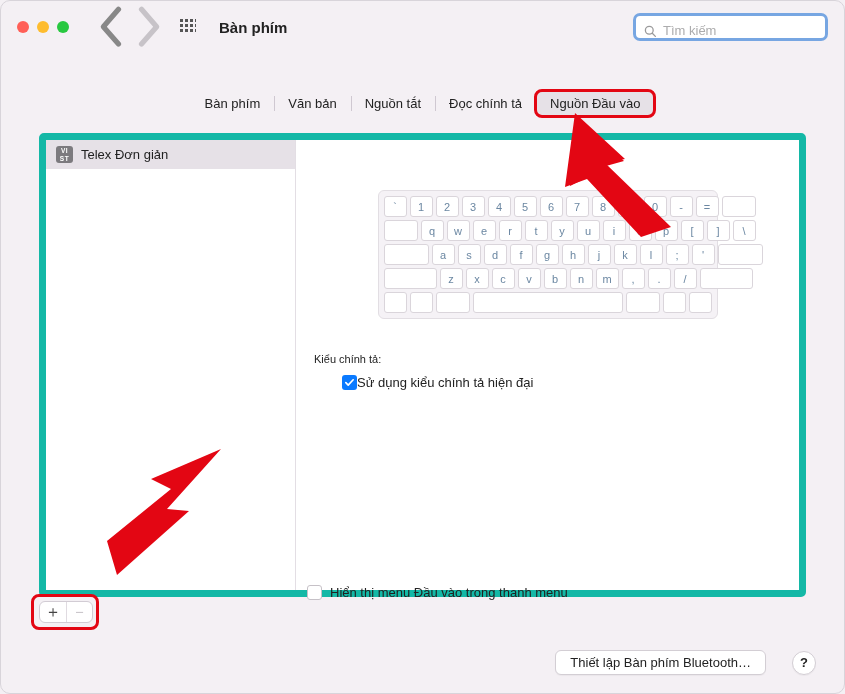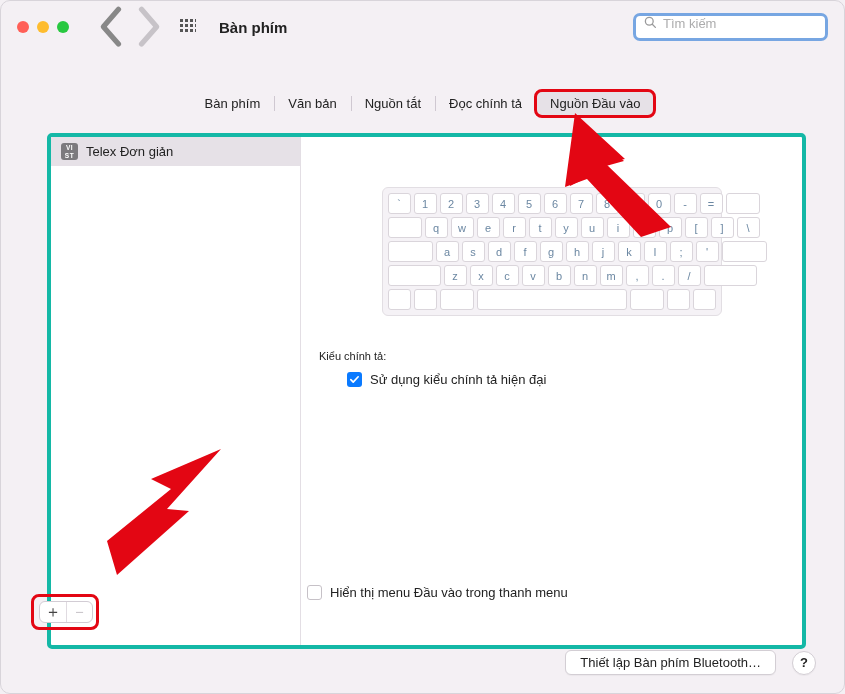--- a/index.html
+++ b/index.html
@@ -33,21 +33,21 @@
   }
   .navbtn.fwd { color: #c7c3c8; }
   .gridicon {
     width: 26px; height: 26px; display: flex; align-items:center; justify-content:center;
     margin: 0 8px 0 4px;
   }
   .gridicon svg { width: 16px; height: 16px; }
   .title { font-size: 15px; font-weight: 600; }
   .spacer { flex: 1; }
   .searchwrap {
-    display: flex; align-items: flex-start;
+    display: flex; align-items: flex-end;
     width: 195px; height: 28px;
     border: 3px solid #77a6e2;
     border-radius: 7px;
     background: #fff;
     padding: 0 8px;
     gap: 6px;
   }
   .searchwrap svg { width: 13px; height: 13px; flex: none; }
   .searchwrap input {
     border: none; outline: none; flex: 1; font-size: 13px;
@@ -72,24 +72,23 @@
     background: #e6e1e7; border-radius: 6px;
   }
   .tab.active + .tab::before,
   .tab.active::before { display: none; }
   .tab.highlight {
     outline: 3px solid #e30613; outline-offset: -1px; border-radius: 6px;
   }
 
   
   .frame {
-    position: absolute; left: 38px; right: 38px; top: 132px; height: 516px;
-    background: #fff; border: 4px solid #14b8a6; border-radius: 5px;
+    position: absolute; left: 38px; right: 38px; top: 132px; height: 464px;
+    background: #fff; border: 7px solid #14b8a6; border-radius: 5px;
     display: flex;
-    margin-left: 8px;
   }
   .leftcol {
     width: 250px; border-right: 1px solid #e3dee4; position: relative;
   }
   .listitem {
     display: flex; align-items: center; gap: 8px;
     padding: 6px 10px;
     background: #e6e1e7;
     font-size: 13px;
   }
@@ -116,21 +115,21 @@
     padding: 0 3px;
   }
   .key.wide15 { min-width: 34px; }
   .key.wide20 { min-width: 45px; }
   .key.wide25 { min-width: 53px; }
   .key.space { flex: 1; }
   .key.blank { color: transparent; }
 
   
   .spellhdr { margin-top: 34px; font-size: 11px; }
-  .spellrow { margin-top: 10px; display: flex; align-items: center; gap: 8px; padding-left: 28px; }
+  .spellrow { margin-top: 10px; display: flex; align-items: center; gap: 0; padding-left: 28px; }
   .chk {
     width: 15px; height: 15px; border-radius: 3px; background: #0a7aff;
     display: flex; align-items: center; justify-content: center;
   }
   .chk svg { width: 11px; height: 11px; }
 
   
   .addrm {
     position: absolute; left: 38px; top: 600px;
     display: flex; border: 1px solid #d2ccd4; border-radius: 6px;
@@ -150,21 +149,21 @@
   .showmenu {
     position: absolute; left: 306px; top: 584px;
     display: flex; align-items: center; gap: 8px; font-size: 13px;
   }
   .emptychk {
     width: 15px; height: 15px; border: 1px solid #c6c1c7; border-radius: 3px; background: #fff;
   }
 
   
   .bottombtns {
-    position: absolute; right: 28px; bottom: 18px; display: flex; gap: 16px; align-items: center;
+    position: absolute; right: 28px; bottom: 18px; display: flex; gap: 26px; align-items: center;
   }
   .btn {
     background: #fff; border: 1px solid #d3ced4; border-radius: 6px;
     padding: 4px 14px; font-size: 13px;
     box-shadow: 0 1px 1px rgba(0,0,0,.04);
   }
   .helpbtn {
     width: 24px; height: 24px; border-radius: 50%; padding: 0;
     display: flex; align-items: center; justify-content: center;
     font-weight: 600;

